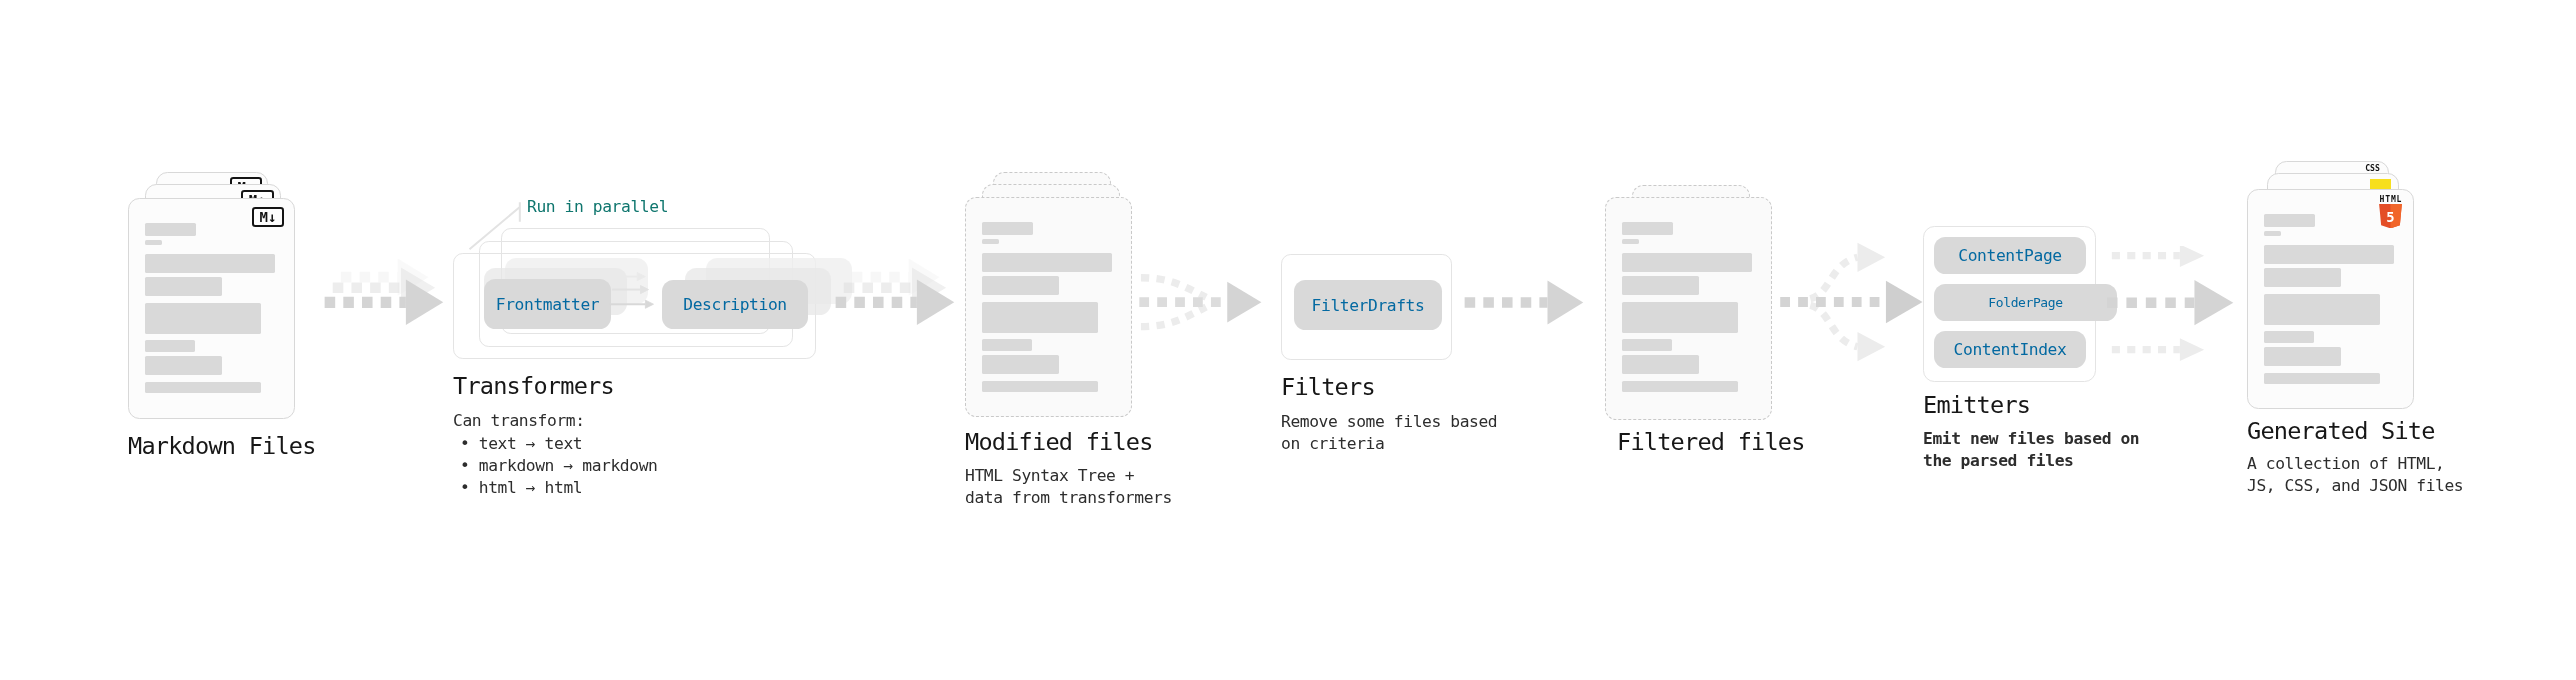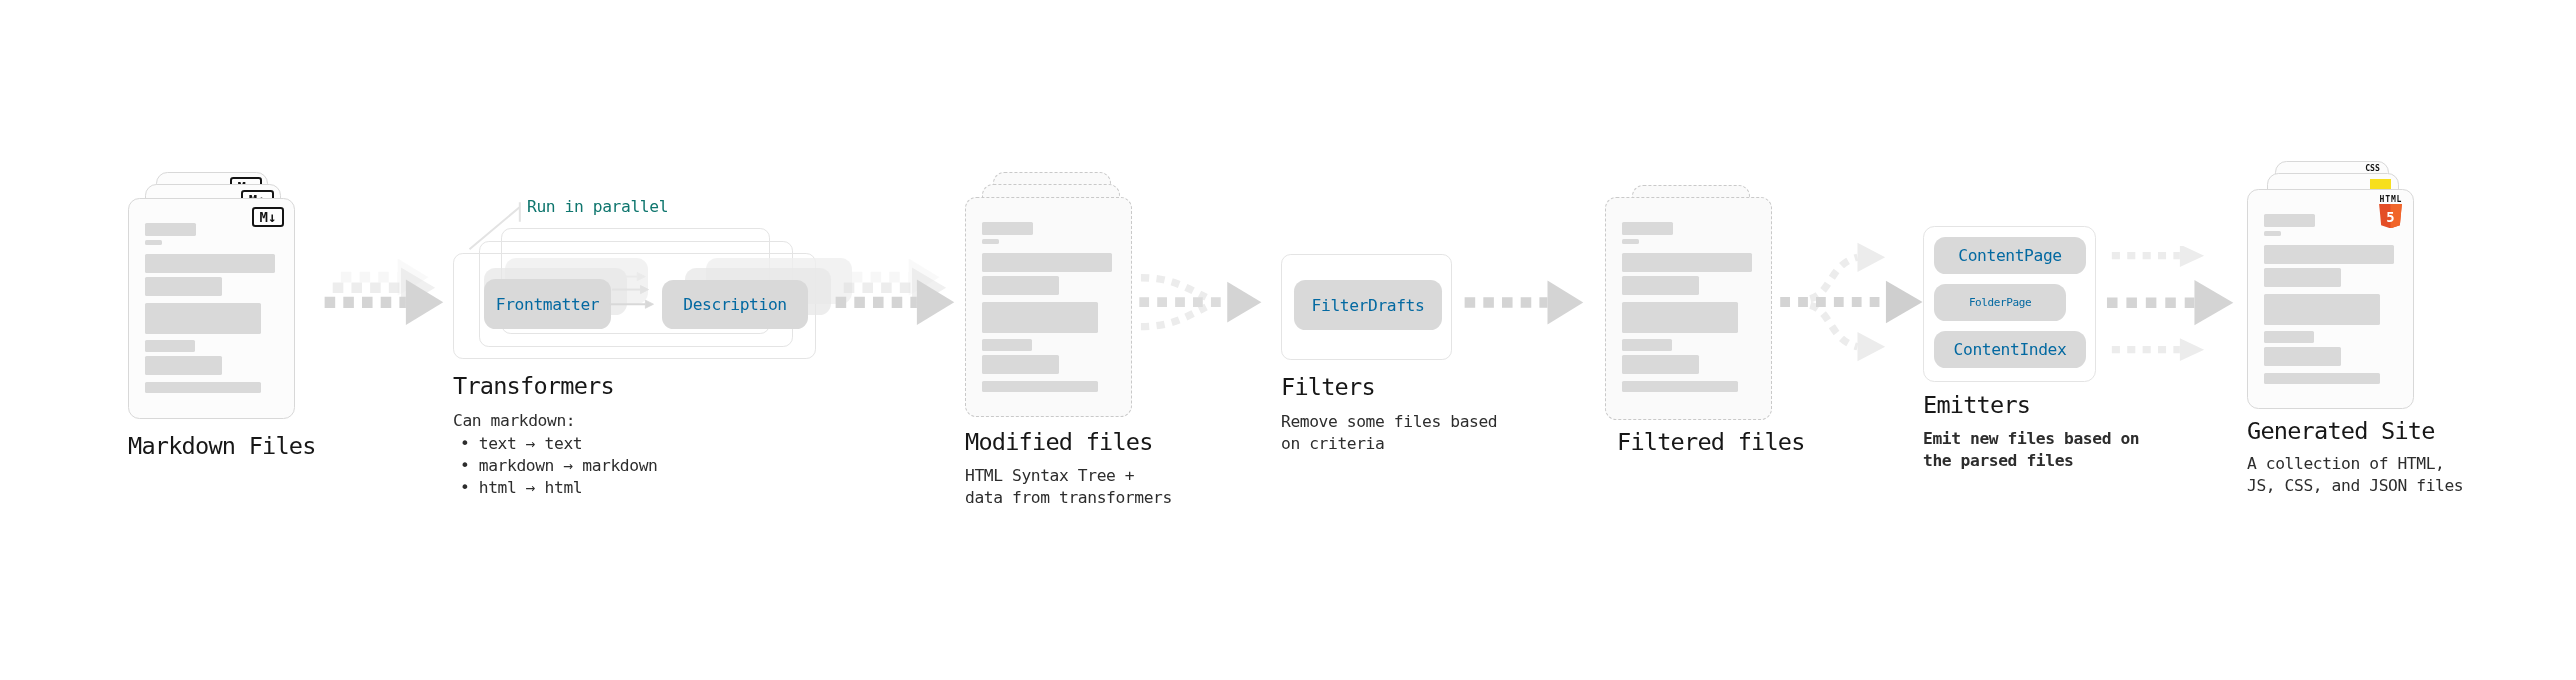--- a/index.html
+++ b/index.html
@@ -115,21 +115,21 @@
           <line x1="2" y1="42" x2="46" y2="42" stroke-width="2.5"></line>
           <polygon points="46,37 56,42 46,47"></polygon>
         </g>
     </svg>
 
     <div class="pill ghost2" style="left:706px;top:258px;width:146px;height:46px;"></div>
     <div class="pill ghost1" style="left:685px;top:268px;width:146px;height:47px;"></div>
     <div class="pill" style="left:662px;top:280px;width:146px;height:49px;">Description</div>
 
     <div class="node-label" style="left:453px;top:372px;text-align:center;">Transformers</div>
-    <div class="node-desc" style="left:453px;top:410px;">Can markdown:</div>
+    <div class="node-desc" style="left:453px;top:410px;">Can transform:</div>
     <div class="bullet-line" style="left:460px;top:434px;">• text → text</div>
     <div class="bullet-line" style="left:460px;top:456px;">• markdown → markdown</div>
     <div class="bullet-line" style="left:460px;top:478px;">• html → html</div>
   </div>
 
   <svg class="abs" style="left:834px;top:229px;" width="130" height="106" viewBox="0 0 160 130">
     <g opacity=".28">
         <line x1="22" y1="59" x2="92" y2="59" stroke="#e6e6e6" stroke-width="13" stroke-dasharray="13 10"></line>
         <polygon points="92,36 92,82 130,59" fill="#ededed"></polygon>
       </g>
@@ -203,21 +203,21 @@
     <polygon points="100,2 100,38 134,20" fill="#ececec"></polygon>
     <path d="M 42 79 C 68 86, 66 122, 100 130" stroke="#ececec" stroke-width="9" stroke-dasharray="10 9" fill="none"></path>
     <polygon points="100,112 100,148 134,130" fill="#ececec"></polygon>
     <line x1="5" y1="75" x2="135" y2="75" stroke="#d4d4d4" stroke-width="12" stroke-dasharray="12 10"></line>
     <polygon points="135,49 135,101 180,75" fill="#cfcfcf"></polygon>
   </svg>
 
   <div>
     <div class="frame" style="left:1923px;top:226px;width:173px;height:156px;border-radius:11.4px;"></div>
     <div class="pill" style="left:1934px;top:237px;width:152px;height:37px;font-size:16.3px;">ContentPage</div>
-    <div class="pill" style="left:1934px;top:284px;width:132px;height:37px;font-size:11px;">FolderPage</div>
+    <div class="pill" style="left:1934px;top:284px;width:183px;height:37px;font-size:13px;">FolderPage</div>
     <div class="pill" style="left:1934px;top:331px;width:152px;height:37px;font-size:16.3px;">ContentIndex</div>
     <div class="node-label" style="left:1923px;top:391px;">Emitters</div>
     <div class="node-desc" style="left:1923px;top:428px;font-weight:bold;">Emit new files based on
 the parsed files</div>
   </div>
 
   <svg class="abs" style="left:2105px;top:246px;" width="140" height="115" viewBox="0 0 172 142">
     <line x1="8" y1="12" x2="92" y2="12" stroke="#ececec" stroke-width="9" stroke-dasharray="10 9"></line>
     <polygon points="92,-2 92,26 122,12" fill="#ececec"></polygon>
     <line x1="2" y1="70" x2="110" y2="70" stroke="#d4d4d4" stroke-width="13" stroke-dasharray="13 11"></line>

